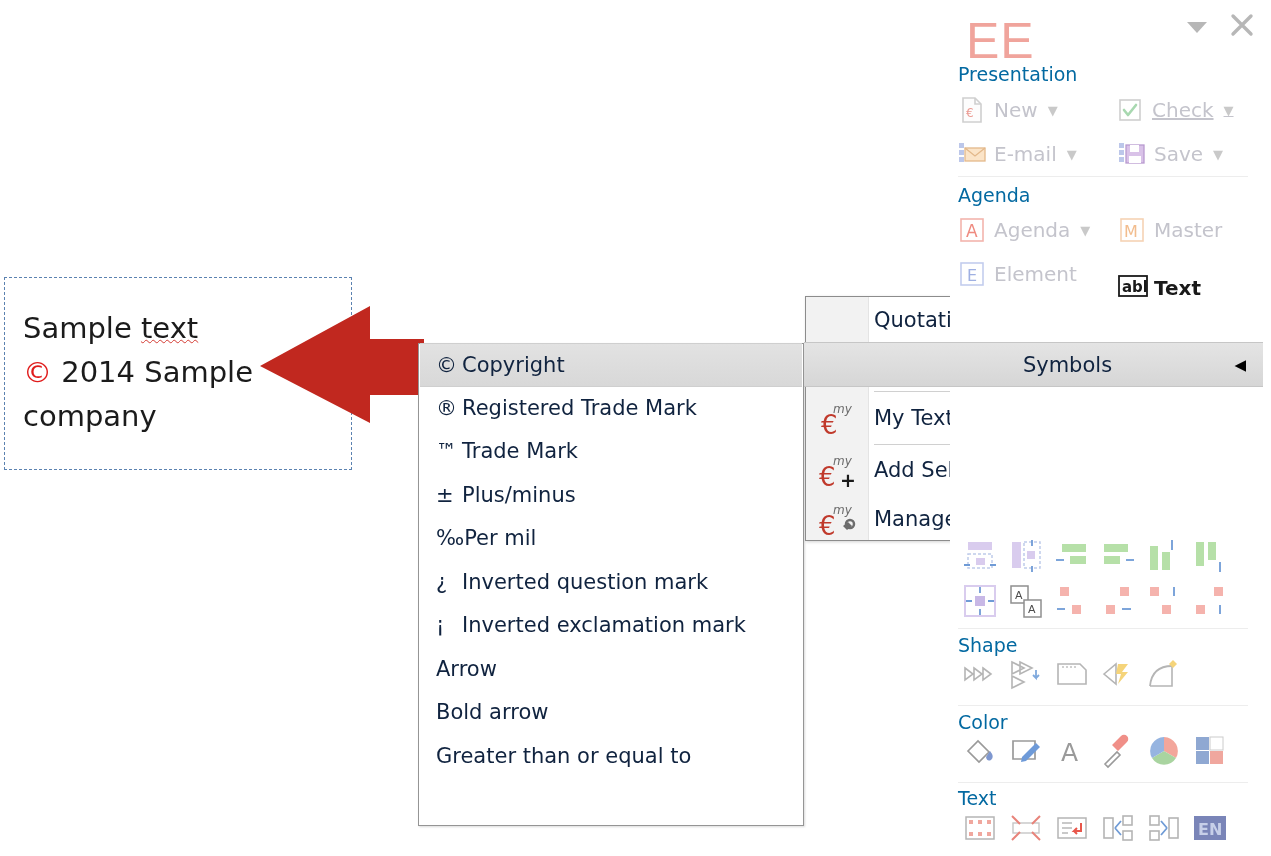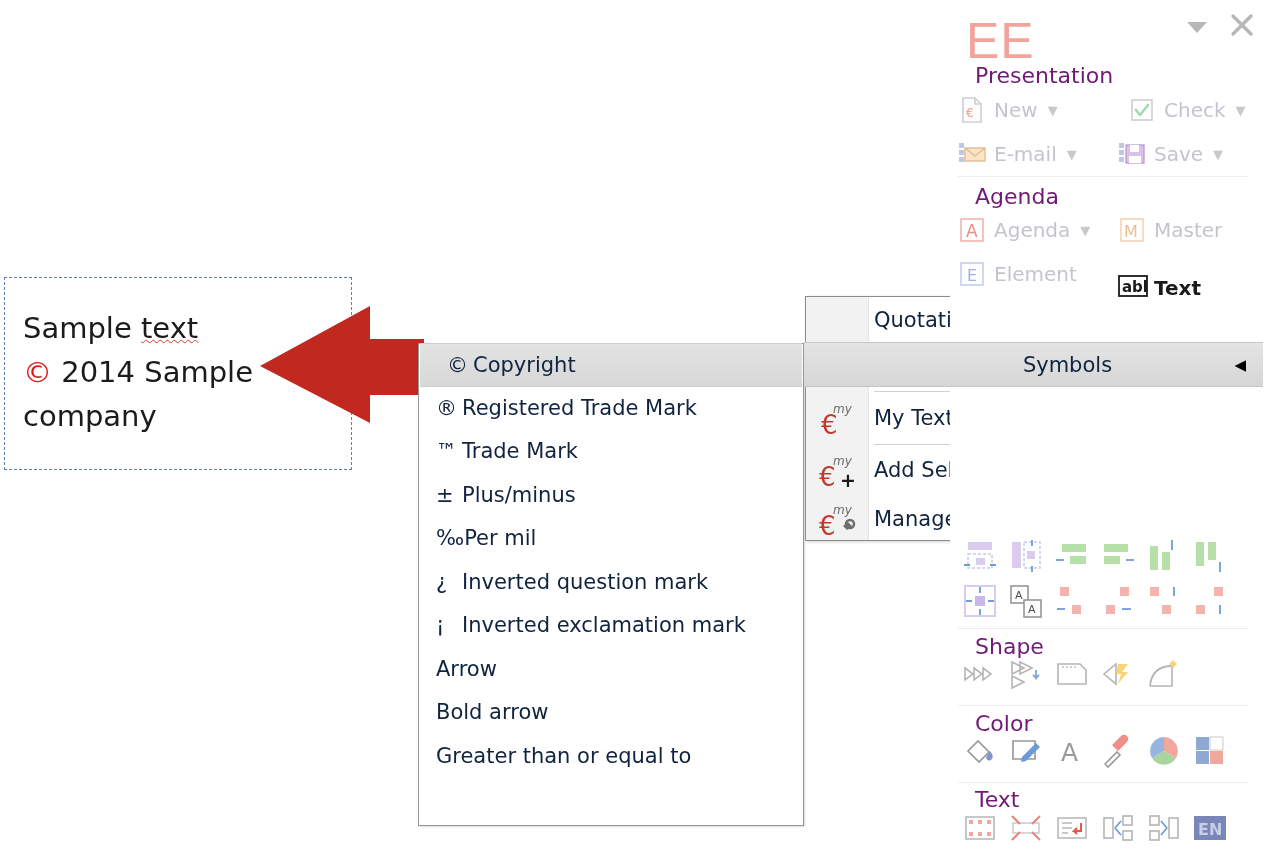--- a/index.html
+++ b/index.html
@@ -49,21 +49,21 @@
     color: #10233f;
     font-family: "DejaVu Sans", sans-serif;
     white-space: nowrap;
     overflow: hidden;
   }
   .sym-item.selected {
     background: linear-gradient(#e2e2e2,#d8d8d8);
     border-top: 1px solid #cfcfcf;
     border-bottom: 1px solid #cfcfcf;
     margin: -1px 1px 0 1px;
-    padding-left: 27px;
+    padding-left: 16px;
   }
   .sym-glyph { display:inline-block; min-width: 26px; }
 
   
   #ctx-menu {
     position: absolute; left: 805px; top: 296px;
     width: 452px; height: 245px;
     background: #ffffff;
     border: 1px solid #8c8c8c;
     box-shadow: 1px 1px 3px rgba(0,0,0,.18);
@@ -109,23 +109,22 @@
   #tb-logo {
     position: absolute; left: 16px; top: 12px;
     font-size: 50px; letter-spacing: 1px;
     color: #f0a49c; font-family: "Liberation Sans", sans-serif;
     font-weight: 400;
   }
   #tb-collapse { position:absolute; right: 62px; top: 20px; }
   #tb-close { position:absolute; right: 16px; top: 12px; font-size: 28px; color:#b3b3b3; line-height:1; }
 
   .tb-group-label {
-    position: absolute; font-size: 22px; color: #701a75;
+    position: absolute; font-size: 19px; color: #0369a1;
     font-family: "DejaVu Sans", sans-serif;
-    margin-left: 17px;
   }
   .tb-entry {
     position: absolute; display:flex; align-items:center;
     font-size: 20px; font-family:"DejaVu Sans", sans-serif;
     color: #c4c4cc; white-space: nowrap;
   }
   .tb-entry .ico { width: 28px; height: 28px; margin-right: 8px; flex: 0 0 auto; position: relative; }
   .tb-entry .lbl { }
   .tb-entry .caret { margin-left: 10px; color: #c9c9c9; font-size: 13px; }
   .tb-entry.active { color: #1a1a1a; font-weight: bold; }
@@ -258,21 +257,21 @@
         <svg viewBox="0 0 28 28" width="28" height="28">
           <path d="M5 2 h12 l6 6 v18 h-18 z" fill="#fdfdfd" stroke="#cfcfcf" stroke-width="1.6"></path>
           <path d="M17 2 v6 h6" fill="none" stroke="#cfcfcf" stroke-width="1.6"></path>
           <text x="8" y="21" font-size="12" fill="#eb9a92" font-family="DejaVu Sans, sans-serif">€</text>
         </svg>
       </span>
       <span class="lbl">New</span>
       <span class="caret">▼</span>
     </div>
 
-    <div class="tb-entry" style="left:178px; top:96px;">
+    <div class="tb-entry" style="left:166px; top:96px;text-decoration:underline;">
       <span class="ico">
         <svg viewBox="0 0 28 28" width="28" height="28">
           <rect x="4" y="4" width="20" height="20" fill="#fff" stroke="#cfcfcf" stroke-width="1.6"></rect>
           <path d="M8 14 l4 5 l8 -10" fill="none" stroke="#a8d8b0" stroke-width="2.6" stroke-linecap="round" stroke-linejoin="round"></path>
         </svg>
       </span>
       <span class="lbl">Check</span>
       <span class="caret">▼</span>
     </div>
 

